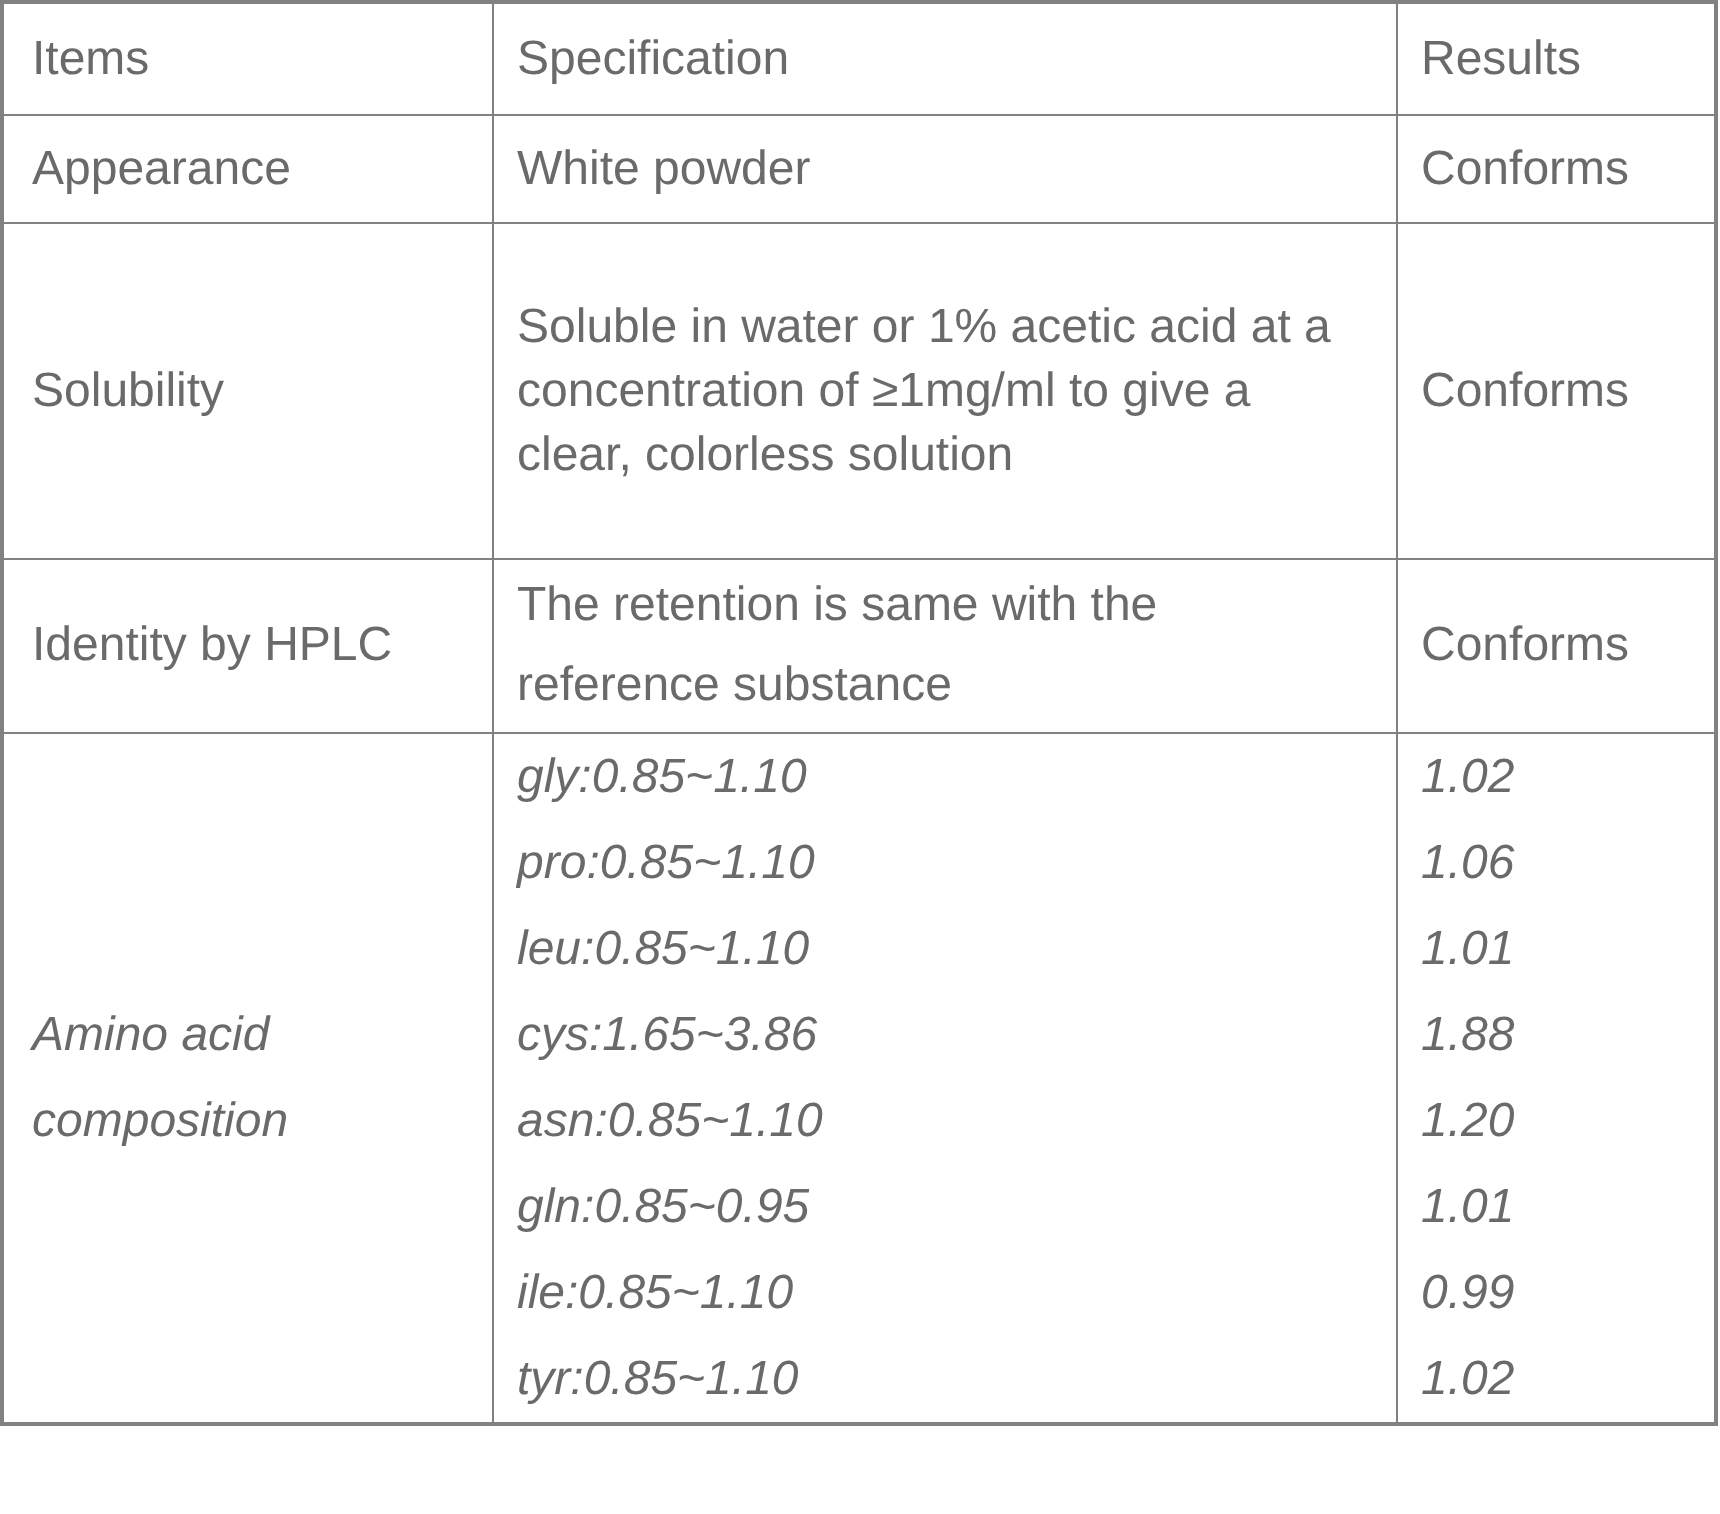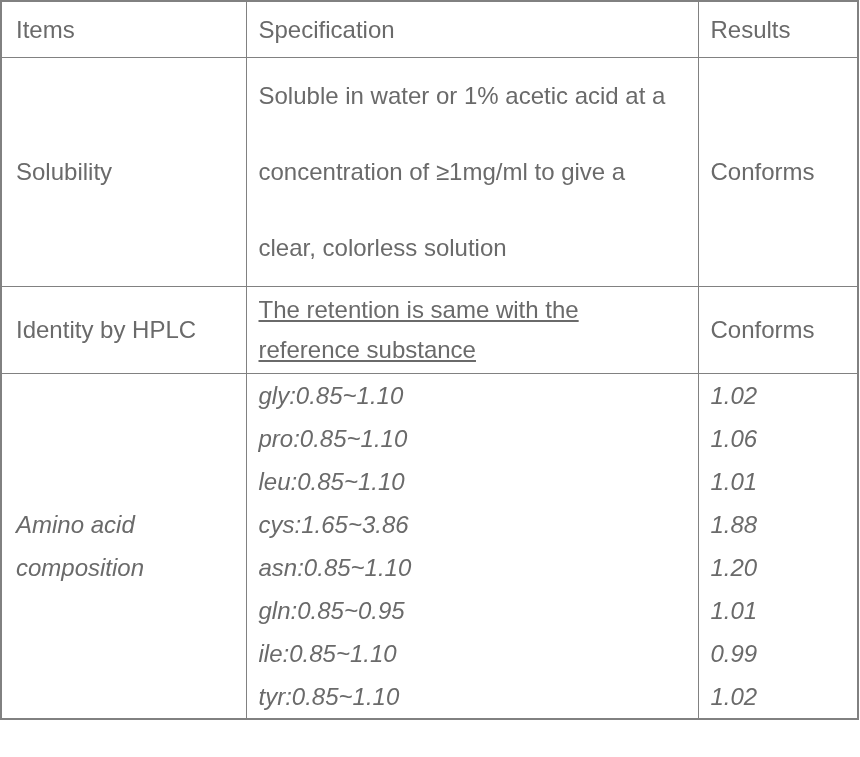--- a/index.html
+++ b/index.html
@@ -33,41 +33,46 @@
   }
   td:first-child { padding-left: 14px; }
   
   .r-head  td { height: 55px; }
   .r-appearance td { height: 53px; }
   .r-solubility td { height: 167px; }
   .r-identity td { height: 86px; }
   .r-amino td { height: 343px; }
   .r-ph td { height: 44px; }
   
-  .r-solubility .spec-cell { line-height: 76px; }
-  .r-identity  .spec-cell { line-height: 40px; text-decoration: underline; }
+  .r-solubility .spec-cell { line-height: 32px; }
+  .r-identity  .spec-cell { line-height: 40px; }
   
   .r-amino td div { line-height: 43px; font-style: italic; }
 </style>
 </head>
 <body>
 
 <table class="spec-table">
   <colgroup>
     <col style="width:245px">
     <col style="width:452px">
     <col style="width:160px">
   </colgroup>
   <tbody>
     <tr class="r-head">
       <td>Items</td>
       <td>Specification</td>
       <td>Results</td>
     </tr>
 
+    <tr class="r-appearance">
+      <td>Appearance</td>
+      <td class="spec-cell">White powder</td>
+      <td>Conforms</td>
+    </tr>
 
     <tr class="r-solubility">
       <td>Solubility</td>
       <td class="spec-cell">Soluble in water or 1% acetic acid at a concentration of ≥1mg/ml to give a clear, colorless solution</td>
       <td>Conforms</td>
     </tr>
 
     <tr class="r-identity">
       <td>Identity by HPLC</td>
       <td class="spec-cell">The retention is same with the reference substance</td>

